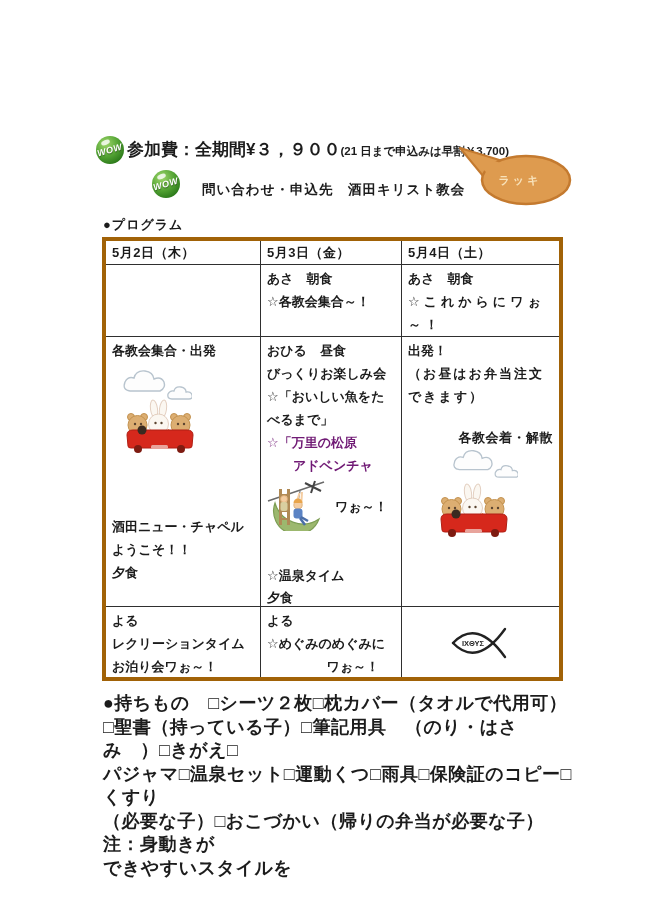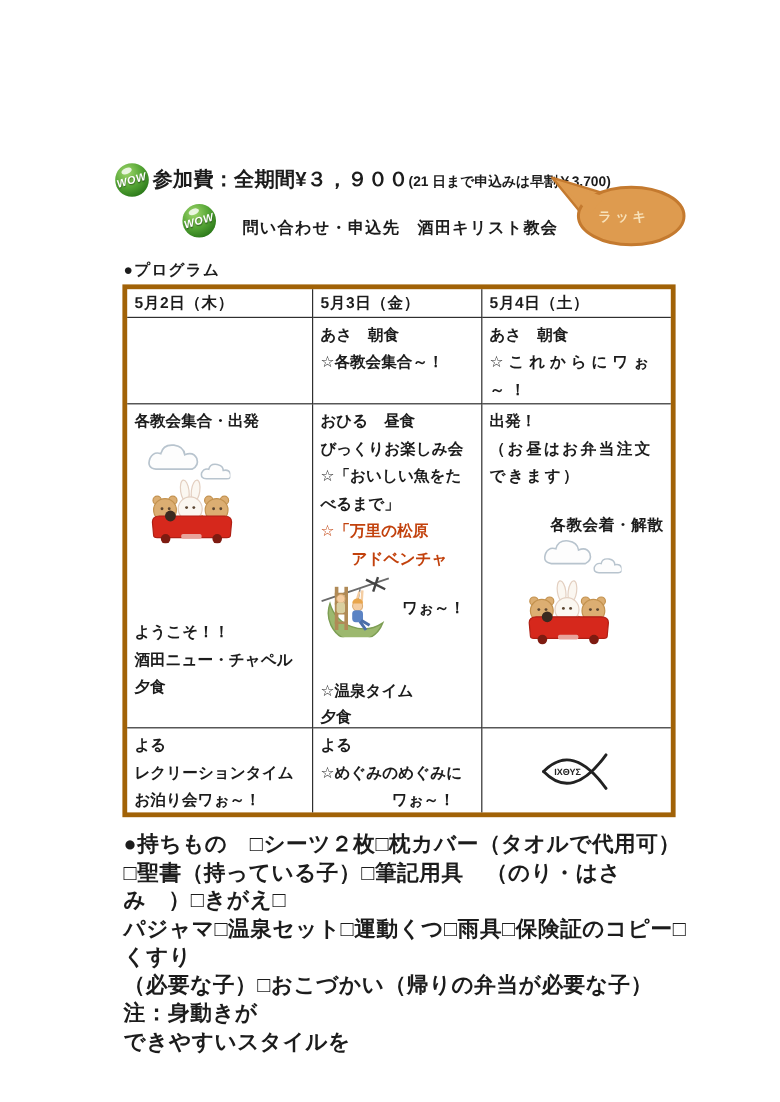--- a/index.html
+++ b/index.html
@@ -37,21 +37,21 @@
     display:grid;grid-template-columns:155px 141px 157px;grid-template-rows:24px 72px 270px 70px;
     border:4px solid #a16207;
   }
   .cell{
     border-right:1.5px solid #2f2f2f;border-bottom:1.5px solid #2f2f2f;
     padding:2px 6px;font-size:13px;font-weight:bold;line-height:23px;position:relative;
   }
   .cell.last-col{border-right:none;}
   .cell.last-row{border-bottom:none;}
   .cell.hdr{line-height:20px;letter-spacing:.5px;}
-  .blue{color:#c2410c;}
+  .blue{color:#701a75;}
   .indent{padding-left:26px;}
   .spread{letter-spacing:4px;}
   .spread2{letter-spacing:2px;}
   .zipline-row{display:flex;align-items:flex-start;margin-top:2px;}
   .zipline-row .wow-shout{margin-left:10px;margin-top:16px;}
   .evening{margin-top:34px;line-height:22px;}
   .welcome{position:absolute;left:6px;top:178px;line-height:23px;}
   .arrive{margin-top:18px;text-align:right;letter-spacing:.5px;}
   .right-line{text-align:right;padding-right:16px;}
   .fish-wrap{display:block;margin:14px auto 0;width:64px;}
@@ -129,22 +129,22 @@
           <circle cx="60" cy="25" r="1.2" fill="#5a4430"></circle>
         <rect x="29" y="32" width="11" height="7" rx="2" fill="#bcd4e8"></rect>
         <path d="M44,30 l6,4 l-7,2 z" fill="#e8862a"></path>
         <path d="M3,36 q0,-5 6,-5 l54,0 q6,0 6,5 l-1,11 q0,2 -3,2 l-58,0 q-3,0 -3,-2 z" fill="#d6281c" stroke="#b01f14" stroke-width="1"></path>
         <circle cx="18" cy="31" r="4.5" fill="#3a2a20"></circle>
         <rect x="27" y="46" width="17" height="4" rx="1.5" fill="#e8a49c"></rect>
         <circle cx="14" cy="50" r="4" fill="#7e1b11"></circle>
         <circle cx="57" cy="50" r="4" fill="#7e1b11"></circle>
       </svg>
       <div class="welcome">
+        <div>酒田ニュー・チャペル</div>
         <div>ようこそ！！</div>
-        <div>酒田ニュー・チャペル</div>
         <div>夕食</div>
       </div>
     </div>
 
     <div class="cell">
       <div>おひる　昼食</div>
       <div>びっくりお楽しみ会</div>
       <div>☆「おいしい魚をたべるまで」</div>
       <div class="blue">☆「万里の松原</div>
       <div class="blue indent">アドベンチャ</div>

